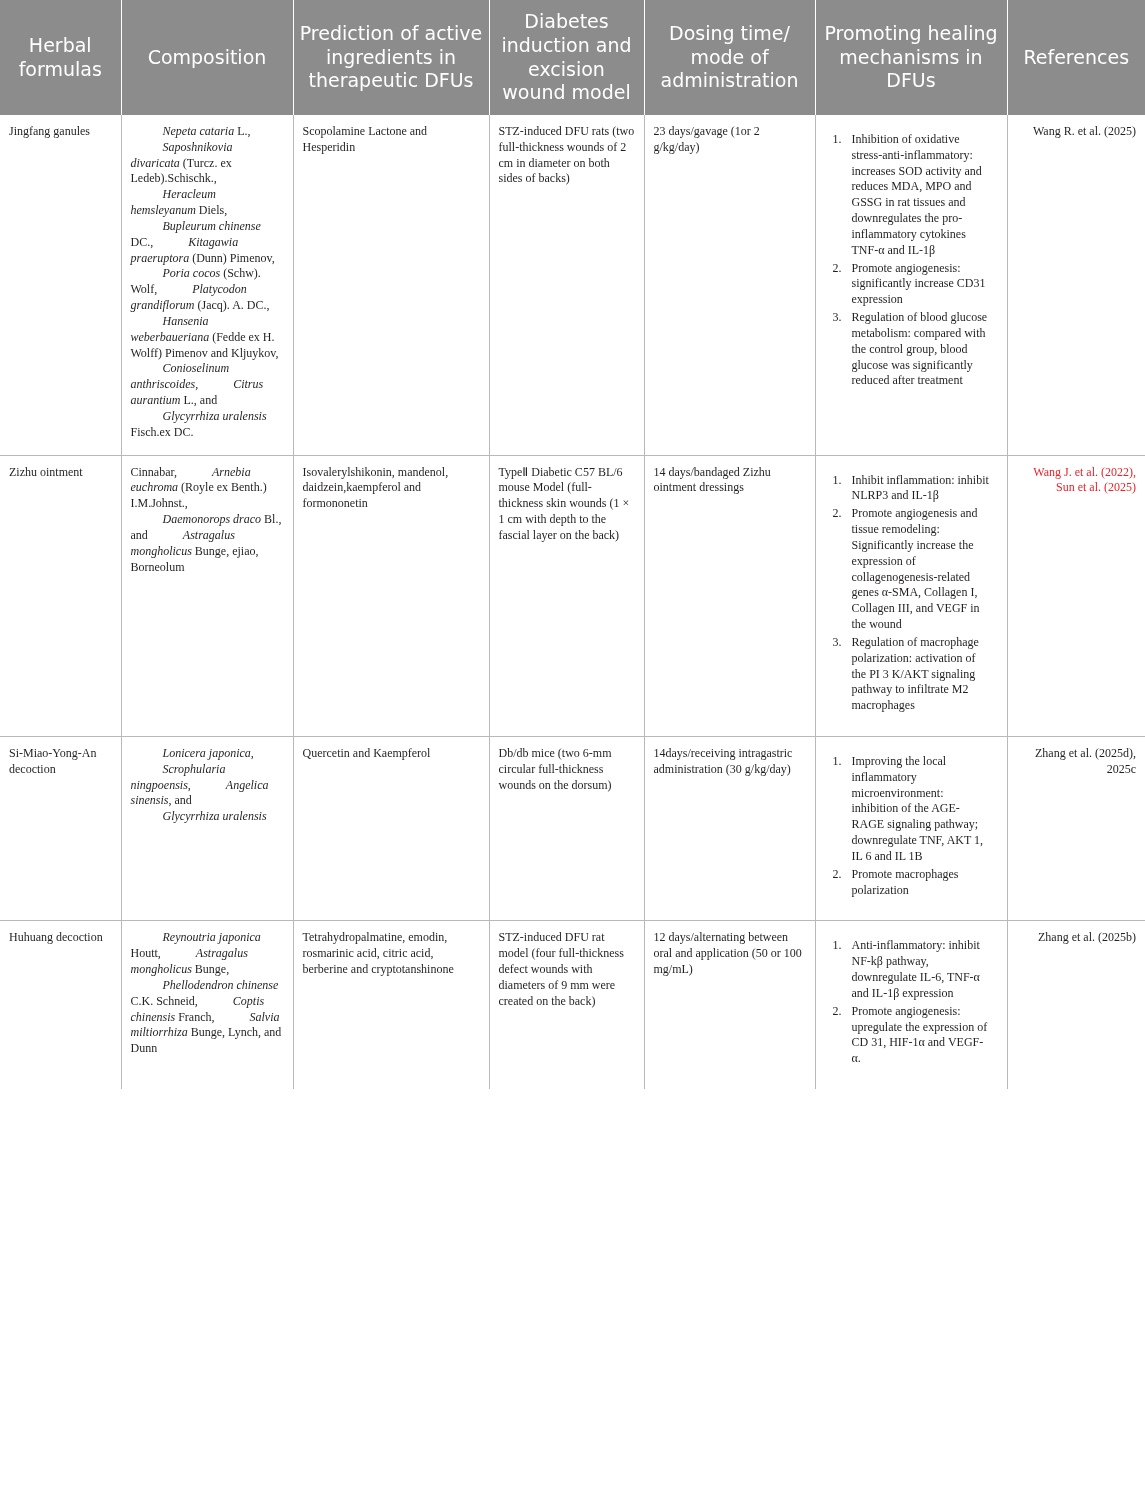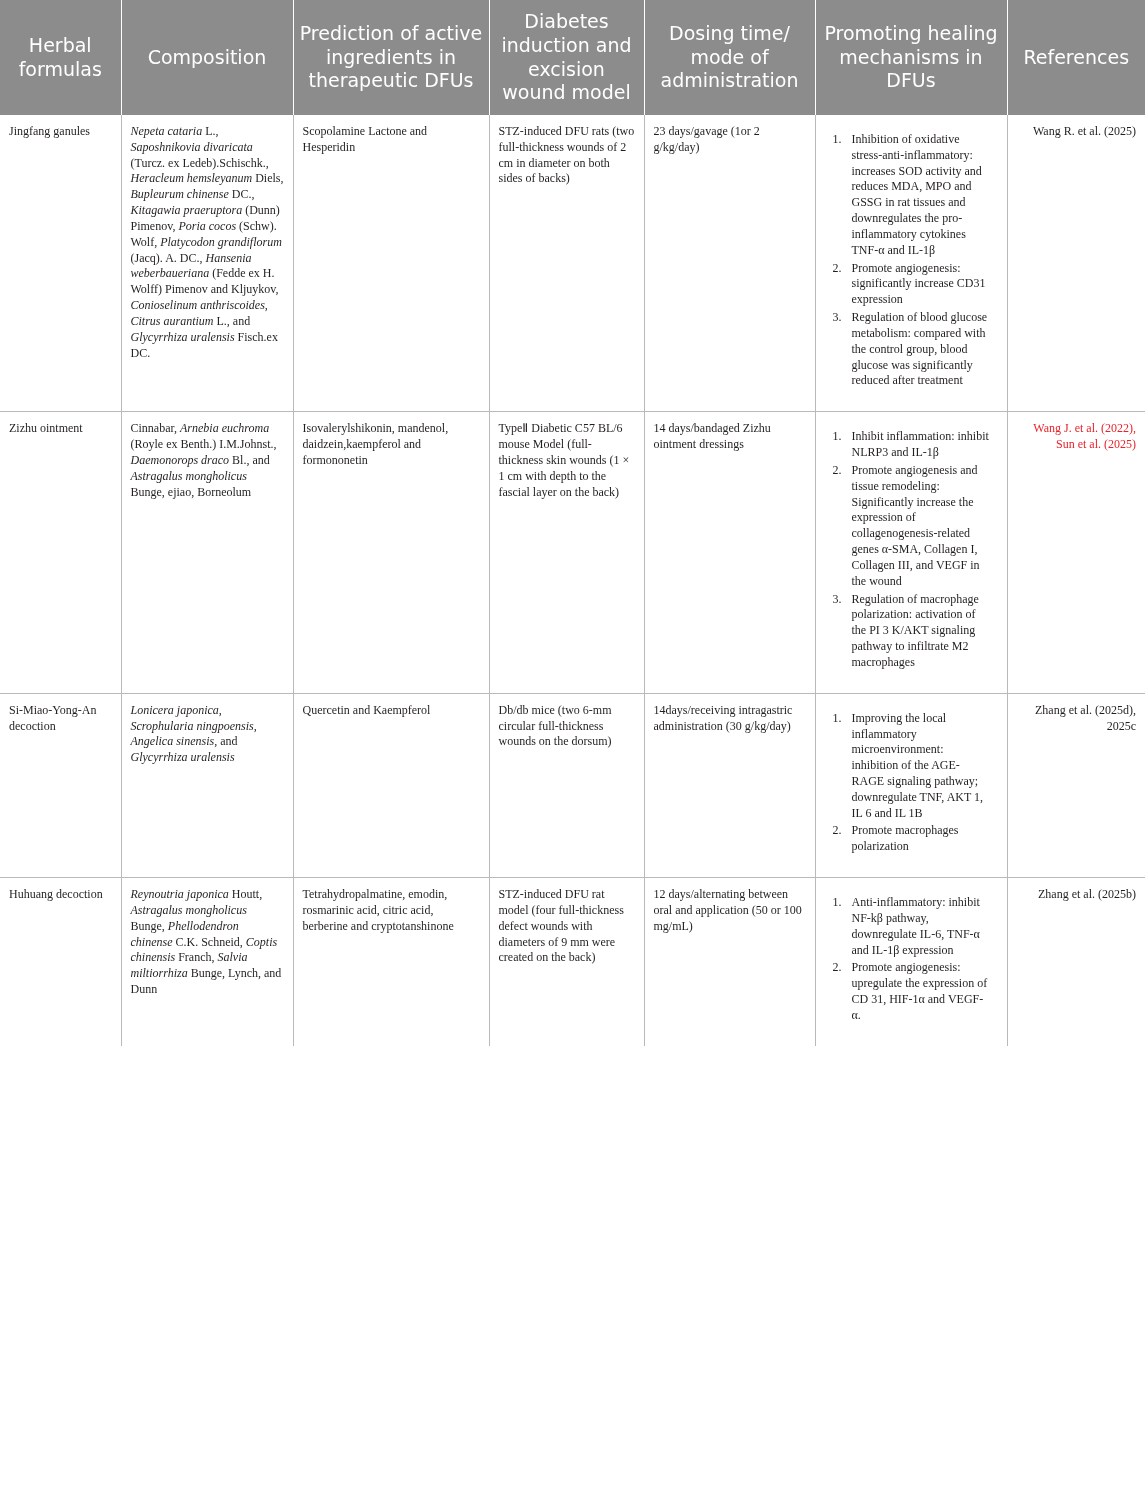--- a/index.html
+++ b/index.html
@@ -76,21 +76,21 @@
     position: relative;
     padding-left: 19px;
     margin-bottom: 2px;
   }
   ol.mech > li:before {
     content: counter(mech) ".";
     position: absolute;
     left: 0;
     top: 0;
   }
-  em { font-style: italic; }
+  em { font-style: italic; margin-left: 32px; }
   .ref-red { color: #e8232a; }
 </style>
 </head>
 <body>
 
 <div class="table-wrap">
   <table class="data-table">
     <colgroup>
       <col class="col1">
         <col class="col2">

